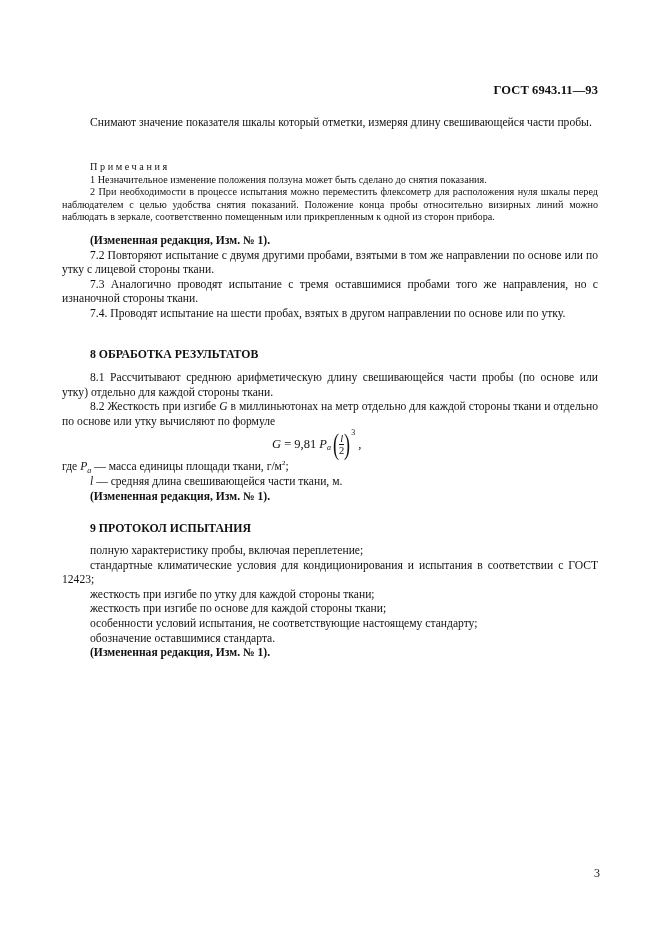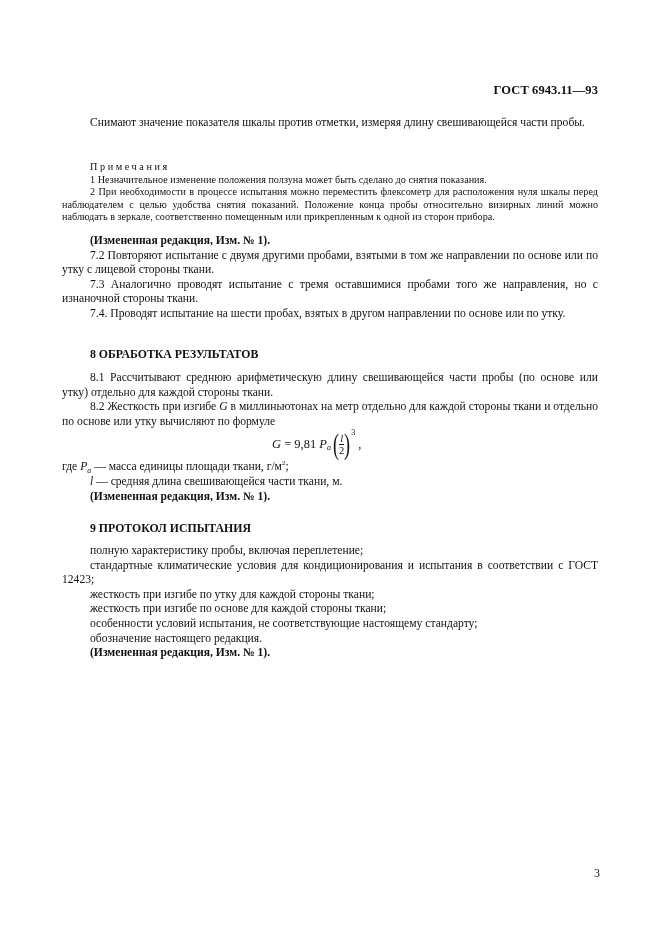--- a/index.html
+++ b/index.html
@@ -25,21 +25,21 @@
   .list p { margin:0; }
 </style>
 </head>
 <body>
 
 <div class="page">
 
   <div class="hdr">ГОСТ 6943.11—93</div>
 
   <div class="block" style="top:76px;">
-    <p class="p ind">Снимают значение показателя шкалы против отметки, измеряя длину свешивающейся части пробы.</p>
+    <p class="p ind">Снимают значение показателя шкалы который отметки, измеряя длину свешивающейся части пробы.</p>
   </div>
 
   <div class="block small" style="top:121px;">
     <p class="p ind spaced">Примечания</p>
     <p class="p ind">1 Незначительное изменение положения ползуна может быть сделано до снятия показания.</p>
     <p class="p ind">2 При необходимости в процессе испытания можно переместить флексометр для расположения нуля шкалы перед наблюдателем с целью удобства снятия показаний. Положение конца пробы относительно визирных линий можно наблюдать в зеркале, соответственно помещенным или прикрепленным к одной из сторон прибора.</p>
   </div>
 
   <div class="block" style="top:194px;">
     <p class="p ind bold">(Измененная редакция, Изм. № 1).</p>
@@ -81,18 +81,18 @@
   <div class="block" style="top:481px;">
     <p class="p ind heading">9 ПРОТОКОЛ ИСПЫТАНИЯ</p>
   </div>
 
   <div class="block list" style="top:504px;">
     <p class="ind">полную характеристику пробы, включая переплетение;</p>
     <p class="ind">стандартные климатические условия для кондиционирования и испытания в соответствии с ГОСТ 12423;</p>
     <p class="ind">жесткость при изгибе по утку для каждой стороны ткани;</p>
     <p class="ind">жесткость при изгибе по основе для каждой стороны ткани;</p>
     <p class="ind">особенности условий испытания, не соответствующие настоящему стандарту;</p>
-    <p class="ind">обозначение настоящего редакция.</p>
+    <p class="ind">обозначение оставшимися стандарта.</p>
     <p class="ind bold">(Измененная редакция, Изм. № 1).</p>
   </div>
 
   <div class="pnum">3</div>
 </div>
 
 </body></html>

